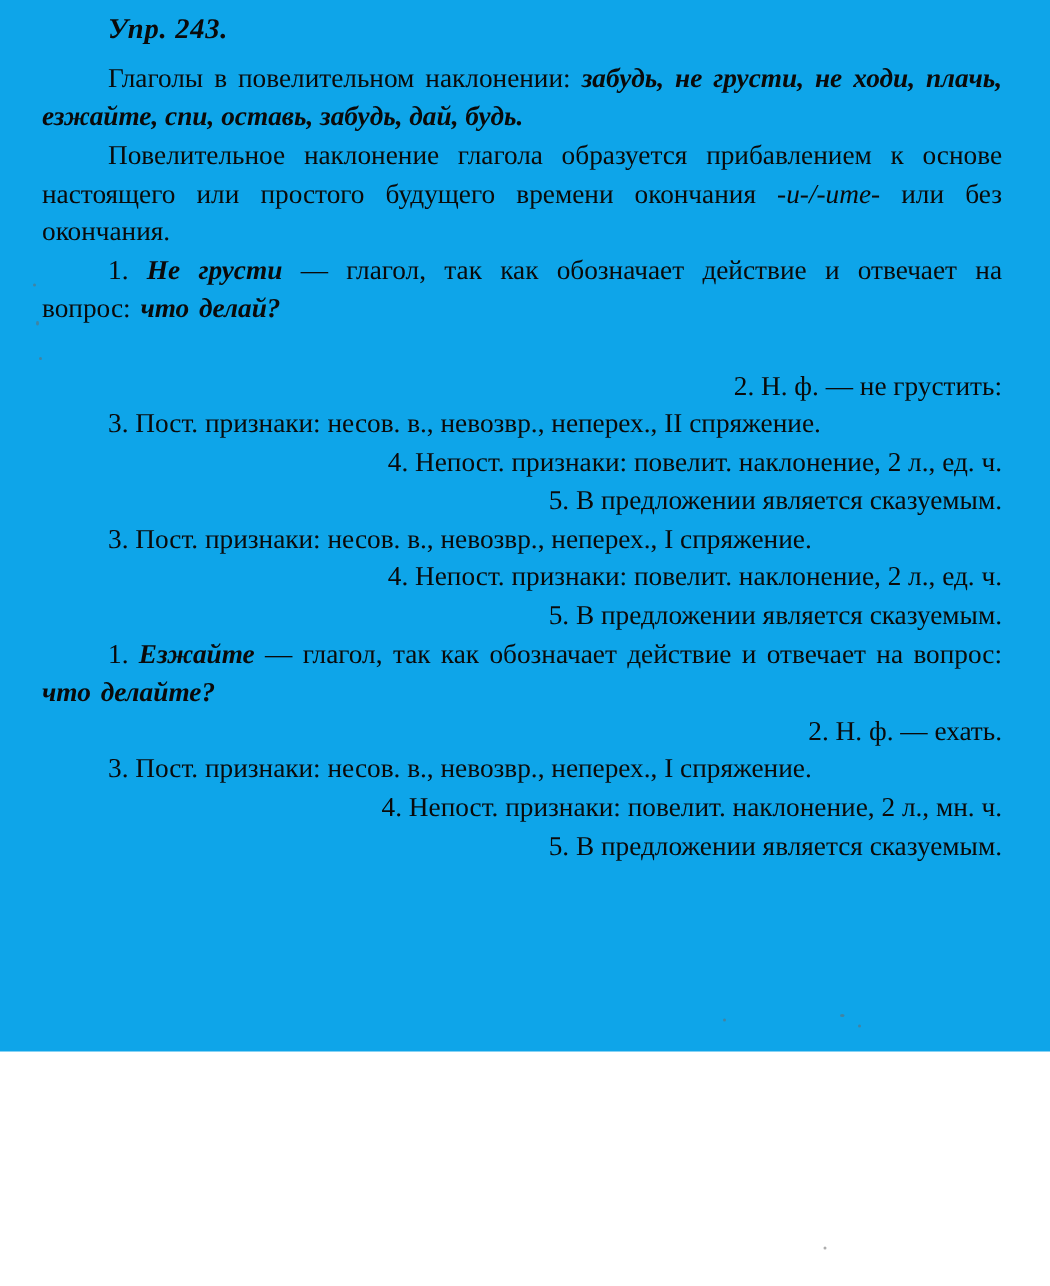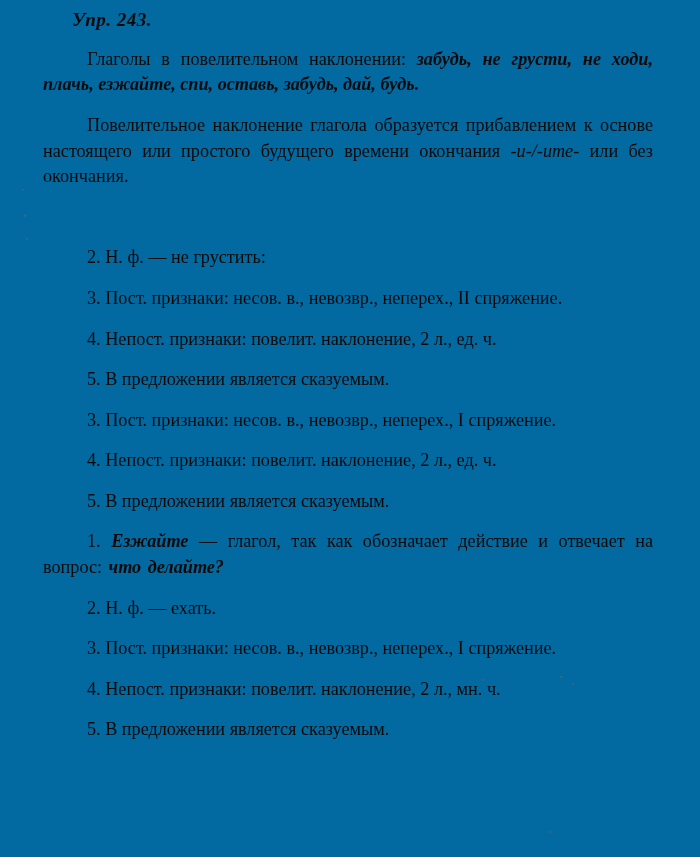--- a/index.html
+++ b/index.html
@@ -10,42 +10,42 @@
   body {
     width: 700px;
     height: 857px;
     overflow: hidden;
     font-family: "Liberation Serif", "DejaVu Serif", serif;
     color: #0a0a0a;
   }
   .page {
     position: relative;
     width: 700px;
-    height: 857px;
-    background: #0369a1;
+    height: 701px;
+    background: #0ea5e9;
     padding: 0;
     box-sizing: border-box;
   }
   .content {
     position: absolute;
     left: 28px;
     top: 8px;
     width: 640px;
   }
   h1.exercise-title {
     font-size: 19px;
     font-weight: bold;
     font-style: italic;
     margin: 0 0 8px 0;
     padding-left: 44px;
     letter-spacing: 0.5px;
     line-height: 1.25;
   }
   p.para {
-    margin: 15px;
+    margin: 0;
     font-size: 18.2px;
     line-height: 25.6px;
     text-align: justify;
     text-indent: 44px;
     hyphens: manual;
     word-spacing: 0px;
   }
   .it {
     font-style: italic;
     font-weight: bold;
@@ -53,21 +53,21 @@
   .it-light {
     font-style: italic;
   }
   
   p.analysis-head {
     text-align: justify;
     word-spacing: 2px;
   }
   p.tight {
     text-indent: 44px;
-    text-align: left;
+    text-align: right;
   }
   .spacer-line {
     height: 25.6px;
   }
   
   .speck {
     position: absolute;
     background: #6a6a6a;
     border-radius: 50%;
     opacity: 0.55;
@@ -80,20 +80,21 @@
 
   <div class="content">
 
     <h1 class="exercise-title">Упр. 243.</h1>
 
     <p class="para"><span>Глаголы в повелительном наклонении: </span><span class="it">забудь, не грусти, не ходи, плачь, езжайте, спи, оставь, забудь, дай, будь.</span></p>
 
 
     <p class="para"><span>Повелительное наклонение глагола образуется прибавлением к основе настоящего или простого будущего времени окончания </span><span class="it-light">-и-/-ите-</span><span> или без окончания.</span></p>
 
+    <p class="para analysis-head"><span>1. </span><span class="it">Не грусти</span><span> — глагол, так как обозначает действие и отвечает на вопрос: </span><span class="it">что делай?</span></p>
 
     <div class="spacer-line"></div>
 
     <p class="para tight">2. Н. ф. — не грустить:</p>
     <p class="para">3. Пост. признаки: несов. в., невозвр., неперех., II спряжение.</p>
     <p class="para tight">4. Непост. признаки: повелит. наклонение, 2 л., ед. ч.</p>
     <p class="para tight">5. В предложении является сказуемым.</p>
 
 
     <p class="para">3. Пост. признаки: несов. в., невозвр., неперех., I спряжение.</p>

